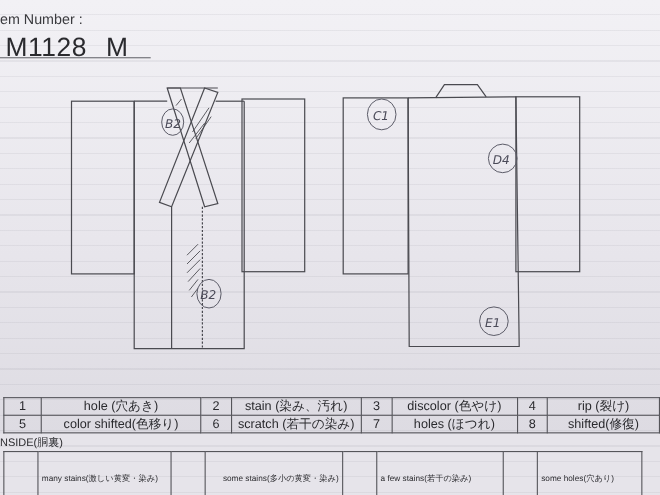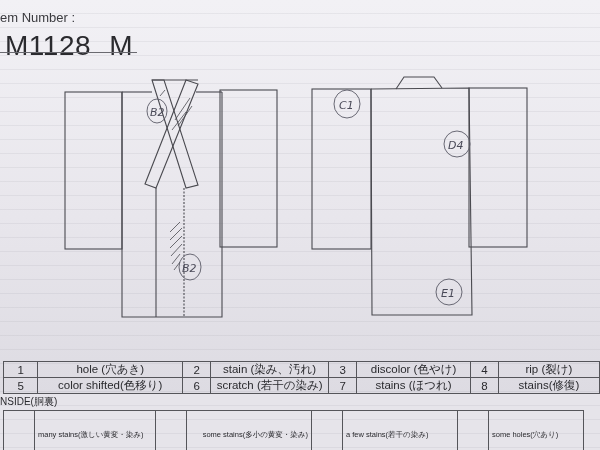--- a/index.html
+++ b/index.html
@@ -14,21 +14,21 @@
       position: relative;
       width: 600px; height: 394px;
       background: linear-gradient(180deg, #f2f1f5 0%, #e8e6ec 55%, #dddbe2 100%);
     }
     .item-label {
       position: absolute; left: 0; top: 10px;
       font-size: 13px; color: #3a3a3e;
     }
     .item-number {
       position: absolute; left: 5px; top: 30px;
-      font-size: 28px; color: #2a2a2e; letter-spacing: 0.5px;
+      font-size: 24px; color: #2a2a2e; letter-spacing: 0.5px;
       word-spacing: 10px;
     }
     .item-underline {
       position: absolute; left: 0; top: 52px;
       width: 137px; height: 0;
       border-top: 1px solid #6a6a70;
     }
     svg.drawing {
       position: absolute; left: 0; top: 0;
     }
@@ -169,23 +169,23 @@
       <td class="lbl3">discolor (色やけ)</td>
       <td class="num4">4</td>
       <td class="lbl4">rip (裂け)</td>
     </tr>
     <tr>
       <td class="num">5</td>
       <td class="lbl1">color shifted(色移り)</td>
       <td class="num2">6</td>
       <td class="lbl2">scratch (若干の染み)</td>
       <td class="num3">7</td>
-      <td class="lbl3">stains (ほつれ)</td>
+      <td class="lbl3">holes (ほつれ)</td>
       <td class="num4">8</td>
-      <td class="lbl4">stains(修復)</td>
+      <td class="lbl4">shifted(修復)</td>
     </tr>
   </tbody>
     </table>
 
   <div class="inside-title">NSIDE(胴裏)</div>
 
   <table class="inside">
     <tbody>
         <tr>
       <td class="box"></td>

